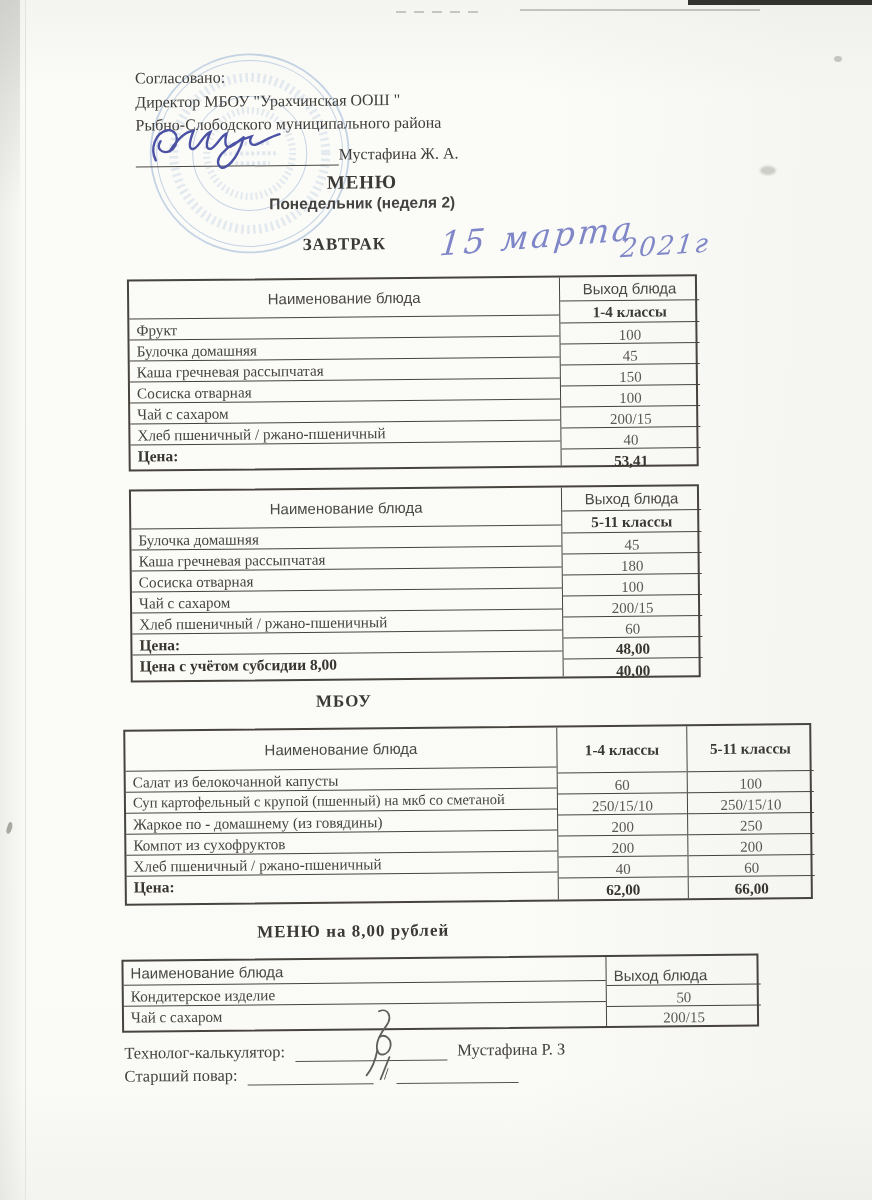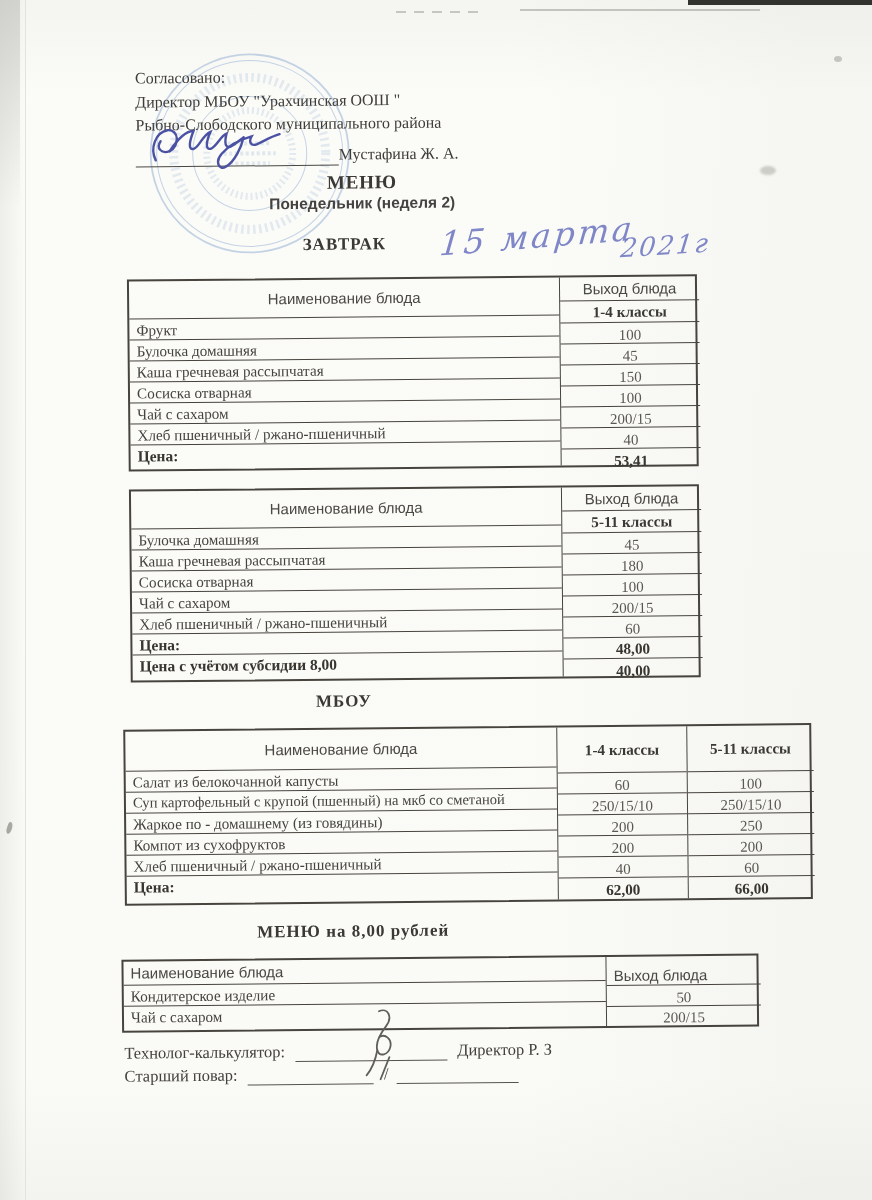--- a/index.html
+++ b/index.html
@@ -208,21 +208,21 @@
     <div class="tcol sep" style="left:482px;width:155px;">
       <div class="cell hdr" style="height:29px;line-height:38px;text-align:left;">Выход блюда</div>
       <div class="cell val" style="height:21px;">50</div>
       <div class="cell nb val" style="height:19px;line-height:22px;">200/15</div>
     </div>
   </div>
 
   <div class="abs footer-line serif" style="left:120px;top:1041px;">
     <span>Технолог-калькулятор:</span>
     <span class="u" style="width:152px;margin:0 6px;"></span>
-    <span>Директор Р. З</span>
+    <span>Мустафина Р. З</span>
   </div>
   <div class="abs footer-line serif" style="left:120px;top:1064px;">
     <span>Старший повар:</span>
     <span class="u" style="width:126px;margin:0 6px;"></span>
     <span>/</span>
     <span class="u" style="width:122px;margin-left:4px;"></span>
   </div>
 
   <svg class="abs" style="left:345px;top:1005px;" width="64" height="78" viewBox="0 0 64 78">
     <g fill="none" stroke="#5f5e5a" stroke-width="1.8" stroke-linecap="round">

